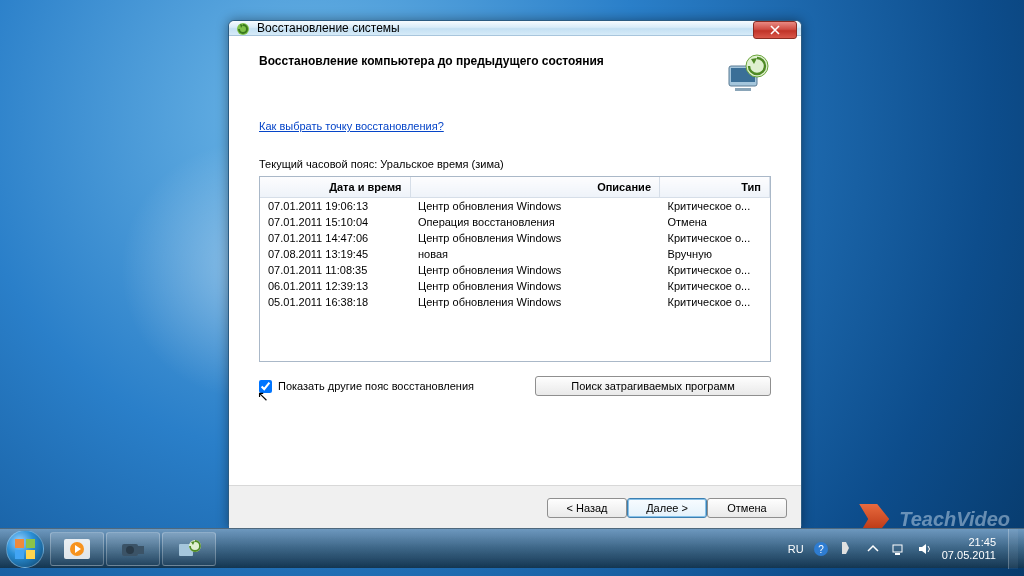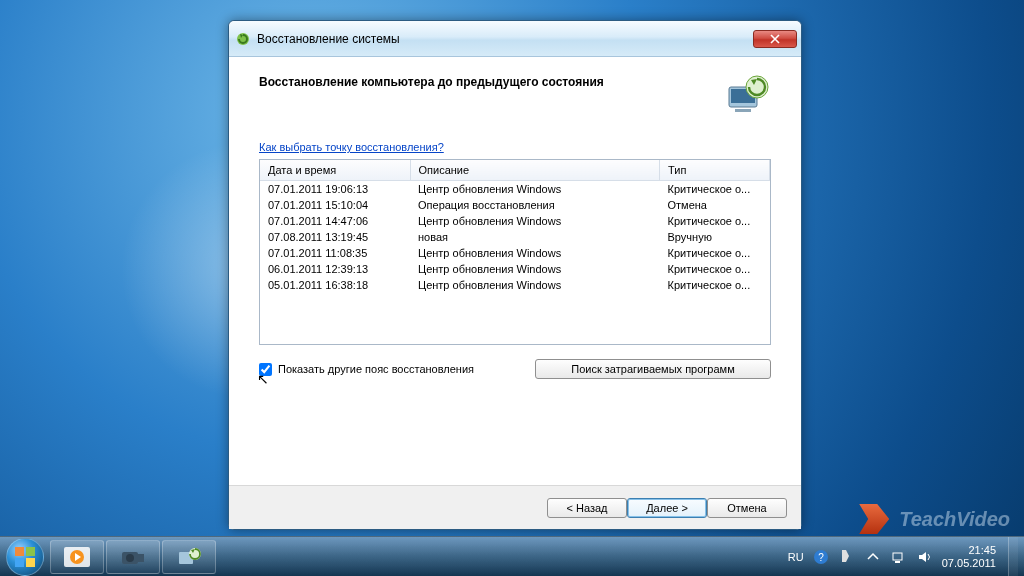--- a/index.html
+++ b/index.html
@@ -22,25 +22,25 @@
     position: absolute;
     left: 228px; top: 20px;
     width: 574px; height: 510px;
     background: #fff;
     border: 1px solid #2b5b82;
     border-radius: 6px;
     box-shadow: 0 0 12px rgba(0,0,0,0.4);
     display: flex; flex-direction: column;
   }
   .titlebar {
-    height: 36px;
+    height: 15px;
     background: linear-gradient(#f6fbff, #d9ecf9 45%, #c4e0f3 55%, #d6ebf8);
     border-bottom: 1px solid #a8c5dc;
     border-radius: 6px 6px 0 0;
-    display: flex; align-items: center;
+    display: flex; 
     padding: 0 4px 0 6px;
     font-size: 12px; color: #000;
   }
   .titlebar .app-icon {
     width: 16px; height: 16px; margin-right: 6px;
     display: flex; align-items: center; justify-content: center;
   }
   .titlebar .app-icon svg { width: 16px; height: 16px; }
   .titlebar .title-text { flex: 1; }
   .win-close {
@@ -72,26 +72,26 @@
 
   .table-wrap {
     margin-top: 6px;
     border: 1px solid #aab8c8;
     height: 186px;
     overflow: hidden;
     background: #fff;
   }
   table { width: 100%; border-collapse: collapse; font-size: 11px; table-layout: fixed; }
   th {
-    text-align: left;
+    text-align: right;
     background: linear-gradient(#fdfdfe, #eef3f9);
     border-right: 1px solid #d6dee8;
     border-bottom: 1px solid #d6dee8;
     padding: 4px 8px;
-    font-weight: normal;
+    font-weight: bold;
     white-space: nowrap; overflow: hidden; text-overflow: ellipsis;
   }
   td {
     padding: 2px 8px;
     white-space: nowrap; overflow: hidden; text-overflow: ellipsis;
   }
   col.c-date { width: 150px; }
   col.c-desc { width: auto; }
   col.c-type { width: 110px; }
 
@@ -124,21 +124,21 @@
     padding: 0 14px;
   }
   .primary-btn {
     border: 1px solid #3c7fb1;
     box-shadow: 0 0 0 1px #86c1e9 inset;
     background: linear-gradient(#f8fcff, #e3f1fb);
   }
 
   
   .taskbar {
-    position: absolute; left: 0; right: 0; bottom: 0;
+    position: absolute; left: 0; right: 0; bottom: 8px;
     height: 40px;
     background: linear-gradient(rgba(255,255,255,0.25), rgba(0,0,0,0.15)),
                 linear-gradient(#3d76a9, #23567f 50%, #173f5f);
     border-top: 1px solid rgba(255,255,255,0.25);
     display: flex; align-items: center;
     padding: 0 6px;
     font-size: 11px; color: #fff;
   }
   .start-orb {
     width: 38px; height: 38px; border-radius: 50%;
@@ -216,20 +216,21 @@
           <rect x="12" y="38" width="16" height="3" fill="#8aa5b8"></rect>
           <circle cx="34" cy="16" r="11" fill="#dff0d0" stroke="#6aa53a"></circle>
           <path d="M34 8 A8 8 0 1 1 26 16" fill="none" stroke="#4f8a26" stroke-width="2.4"></path>
           <path d="M28 9 L34 8 L31 14 Z" fill="#4f8a26"></path>
         </svg>
       </div>
     </div>
 
     <a class="help-link">Как выбрать точку восстановления?</a>
 
+    <div class="tz-line">Текущий часовой пояс: Уральское время (зима)</div>
 
     <div class="table-wrap">
       <table>
         <colgroup>
             <col class="c-date">
             <col class="c-desc">
             <col class="c-type">
           </colgroup>
         <thead>
           <tr>

